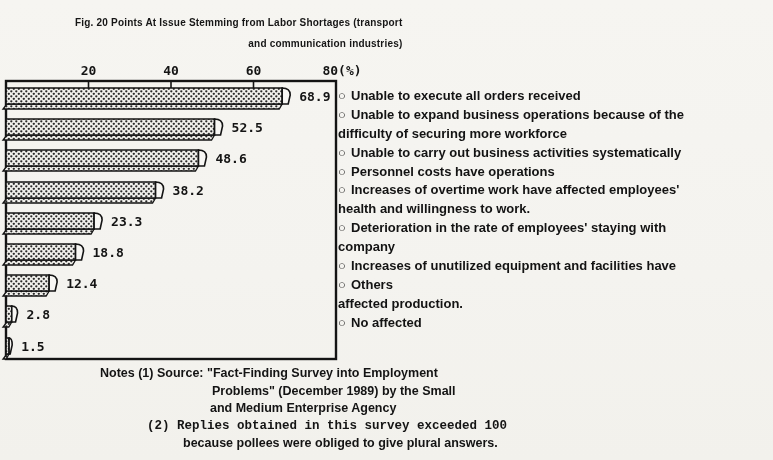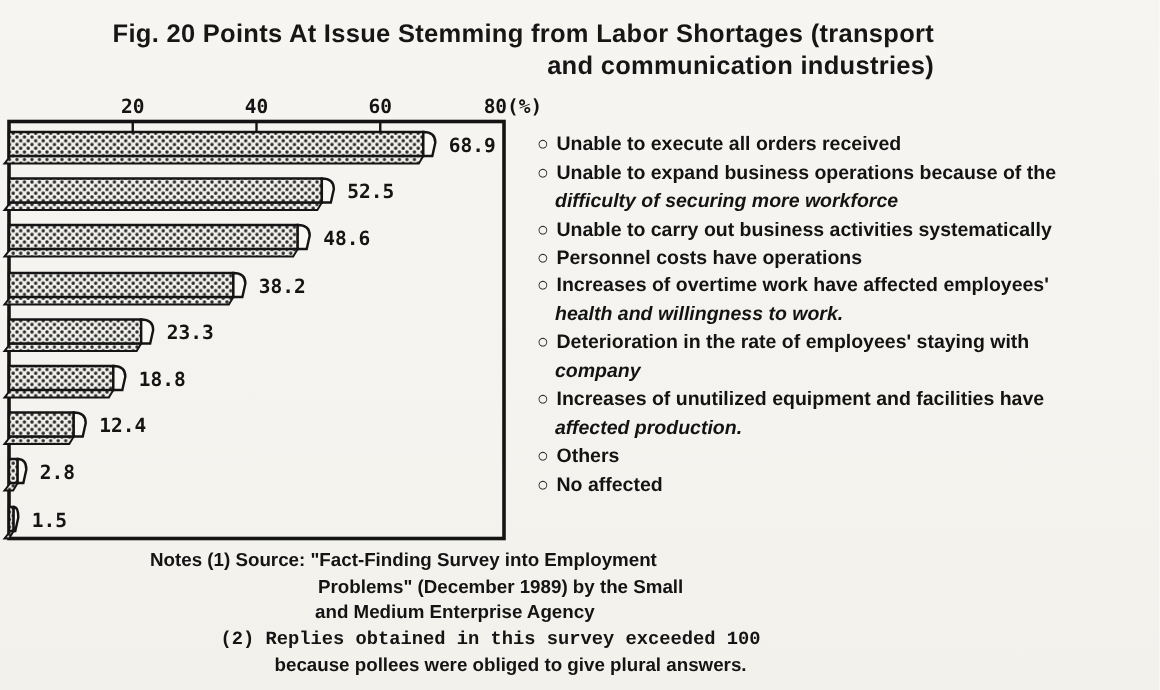--- a/index.html
+++ b/index.html
@@ -6,32 +6,32 @@
   .page{
     position:relative;
     width:773px;height:460px;
     background:linear-gradient(180deg,#f6f5f1 0%,#f4f3ef 60%,#f2f1ec 100%);
     font-family:"Liberation Sans",sans-serif;
     color:#141414;
     overflow:hidden;
   }
   .fig-title{
     position:absolute;left:75px;top:12px;
-    font-size:17px;font-weight:700;line-height:21px;
+    font-size:10px;font-weight:700;line-height:21px;
     letter-spacing:.2px;color:#161616;
   }
   .fig-title .line2{margin-left:48px;text-align:right;}
   .chart-wrap{position:absolute;left:0;top:60px;width:380px;height:305px;}
   .legend{
     position:absolute;left:338px;top:87px;width:371px;
     font-size:13px;font-weight:600;color:#131313;
-    line-height:18.9px;white-space:nowrap;margin-left:20px;
+    line-height:18.9px;white-space:nowrap;
   }
   .legend-line{height:18.9px;}
-  .legend-line.ind{padding-left:12px;font-style:italic;}
+  .legend-line.ind{}
   .legend-line .bullet{
     display:inline-block;width:13px;
     font-weight:400;font-size:13px;
   }
   .notes{
     position:absolute;left:100px;top:365px;
     font-size:12.5px;font-weight:600;color:#141414;
     line-height:17.6px;white-space:nowrap;
   }
   .notes .note-line{height:17.6px;position:relative;}
@@ -125,22 +125,22 @@
       <div class="legend-line"><span class="bullet">○</span><span>Unable to execute all orders received</span></div>
       <div class="legend-line"><span class="bullet">○</span><span>Unable to expand business operations because of the</span></div>
       <div class="legend-line ind"><span>difficulty of securing more workforce</span></div>
       <div class="legend-line"><span class="bullet">○</span><span>Unable to carry out business activities systematically</span></div>
       <div class="legend-line"><span class="bullet">○</span><span>Personnel costs have operations</span></div>
       <div class="legend-line"><span class="bullet">○</span><span>Increases of overtime work have affected employees'</span></div>
       <div class="legend-line ind"><span>health and willingness to work.</span></div>
       <div class="legend-line"><span class="bullet">○</span><span>Deterioration in the rate of employees' staying with</span></div>
       <div class="legend-line ind"><span>company</span></div>
       <div class="legend-line"><span class="bullet">○</span><span>Increases of unutilized equipment and facilities have</span></div>
+      <div class="legend-line"><span class="bullet">○</span><span>Others</span></div>
       <div class="legend-line ind"><span>affected production.</span></div>
-      <div class="legend-line"><span class="bullet">○</span><span>Others</span></div>
       <div class="legend-line"><span class="bullet">○</span><span>No affected</span></div>
     </div>
 
   <div class="notes">
       <div class="note-line" style="padding-left: 0px;">Notes (1) Source: "Fact-Finding Survey into Employment</div>
       <div class="note-line" style="padding-left: 112px;">Problems" (December 1989) by the Small</div>
       <div class="note-line" style="padding-left: 110px;">and Medium Enterprise Agency</div>
       <div class="note-line" style="padding-left: 47px; font-family: Liberation Mono, monospace;">(2) Replies obtained in this survey exceeded 100</div>
       <div class="note-line" style="padding-left: 83px;">because pollees were obliged to give plural answers.</div>
     </div>

